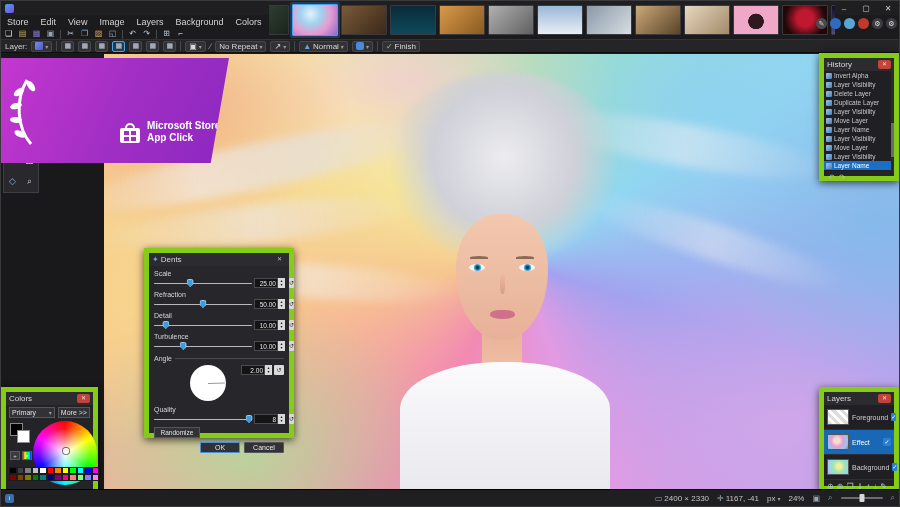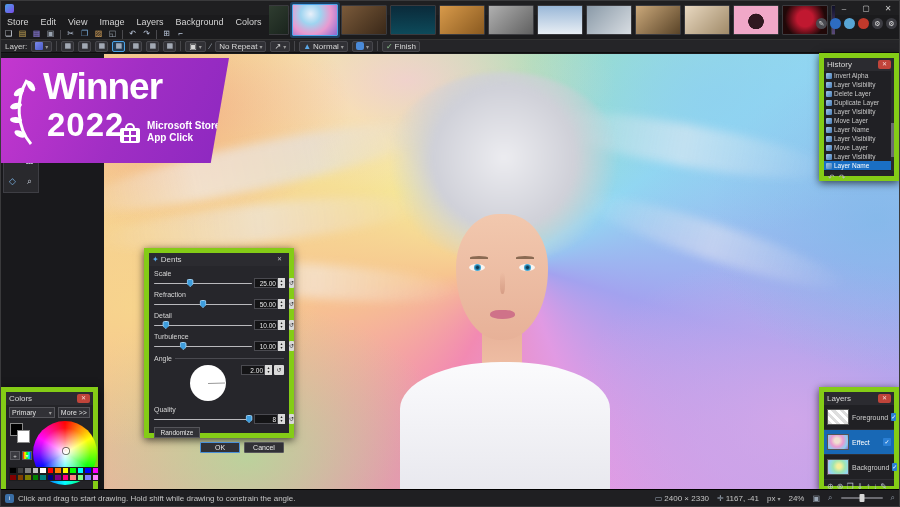--- a/index.html
+++ b/index.html
@@ -342,22 +342,20 @@
 
   <div class="badge">
     <svg class="laurel" width="30" height="74" viewBox="0 0 30 74">
       <path d="M22,70 C8,54 6,26 18,6" stroke="#fff" stroke-width="3" fill="none"></path>
       <ellipse cx="10" cy="18" rx="6" ry="3" fill="#fff" transform="rotate(-35 10 18)"></ellipse>
       <ellipse cx="7" cy="32" rx="6" ry="3" fill="#fff" transform="rotate(-15 7 32)"></ellipse>
       <ellipse cx="7" cy="46" rx="6" ry="3" fill="#fff" transform="rotate(5 7 46)"></ellipse>
       <ellipse cx="11" cy="60" rx="6" ry="3" fill="#fff" transform="rotate(25 11 60)"></ellipse>
       <ellipse cx="22" cy="12" rx="6" ry="3" fill="#fff" transform="rotate(55 22 12)"></ellipse>
     </svg>
-    <div class="badge-word">Winner</div>
-    <div class="badge-year">2022</div>
     <svg class="storeicon" width="26" height="26" viewBox="0 0 26 26">
       <path d="M9,8 a4,4 0 0 1 8,0" stroke="#fff" stroke-width="2" fill="none"></path>
       <rect x="3" y="8" width="20" height="15" rx="2" fill="#fff"></rect>
       <rect x="7" y="11" width="5" height="4" fill="#a02ec4"></rect>
       <rect x="14" y="11" width="5" height="4" fill="#a02ec4"></rect>
       <rect x="7" y="17" width="5" height="4" fill="#a02ec4"></rect>
       <rect x="14" y="17" width="5" height="4" fill="#a02ec4"></rect>
     </svg>
     <div class="badge-store">
       <div>Microsoft Store</div>
@@ -611,21 +609,20 @@
       <div class="rand-btn">Randomize</div>
       <div class="dlg-btns">
         <span class="dlg-btn primary">OK</span>
         <span class="dlg-btn">Cancel</span>
       </div>
     </div>
   </div>
 
   <div class="statusbar">
     <span class="sb-icon">i</span>
-    <span>Click and drag to start drawing. Hold shift while drawing to constrain the angle.</span>
     <div class="sb-right">
       <span class="sb-item">
         <span class="sb-glyph">▭</span>
         <span>2400 × 2330</span>
       </span>
       <span class="sb-item">
         <span class="sb-glyph">✛</span>
         <span>1167, -41</span>
       </span>
       <span class="sb-item">

